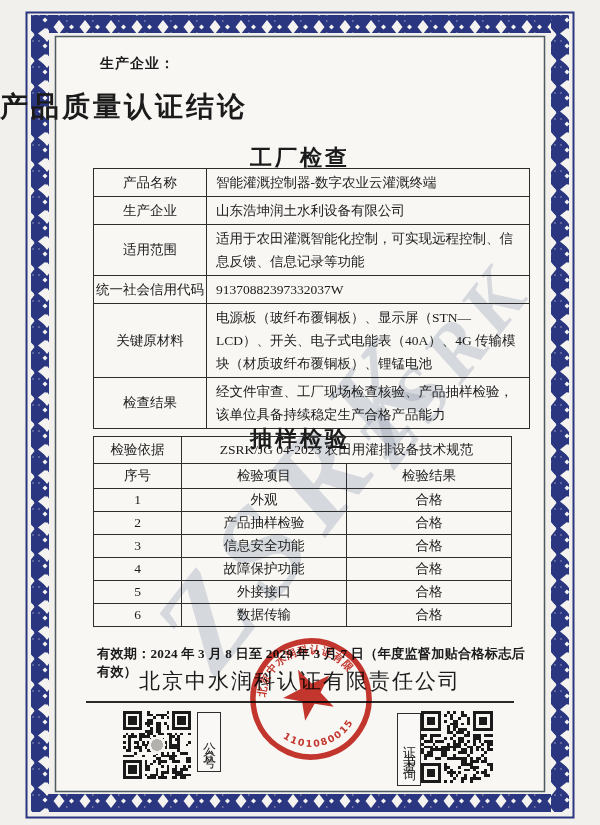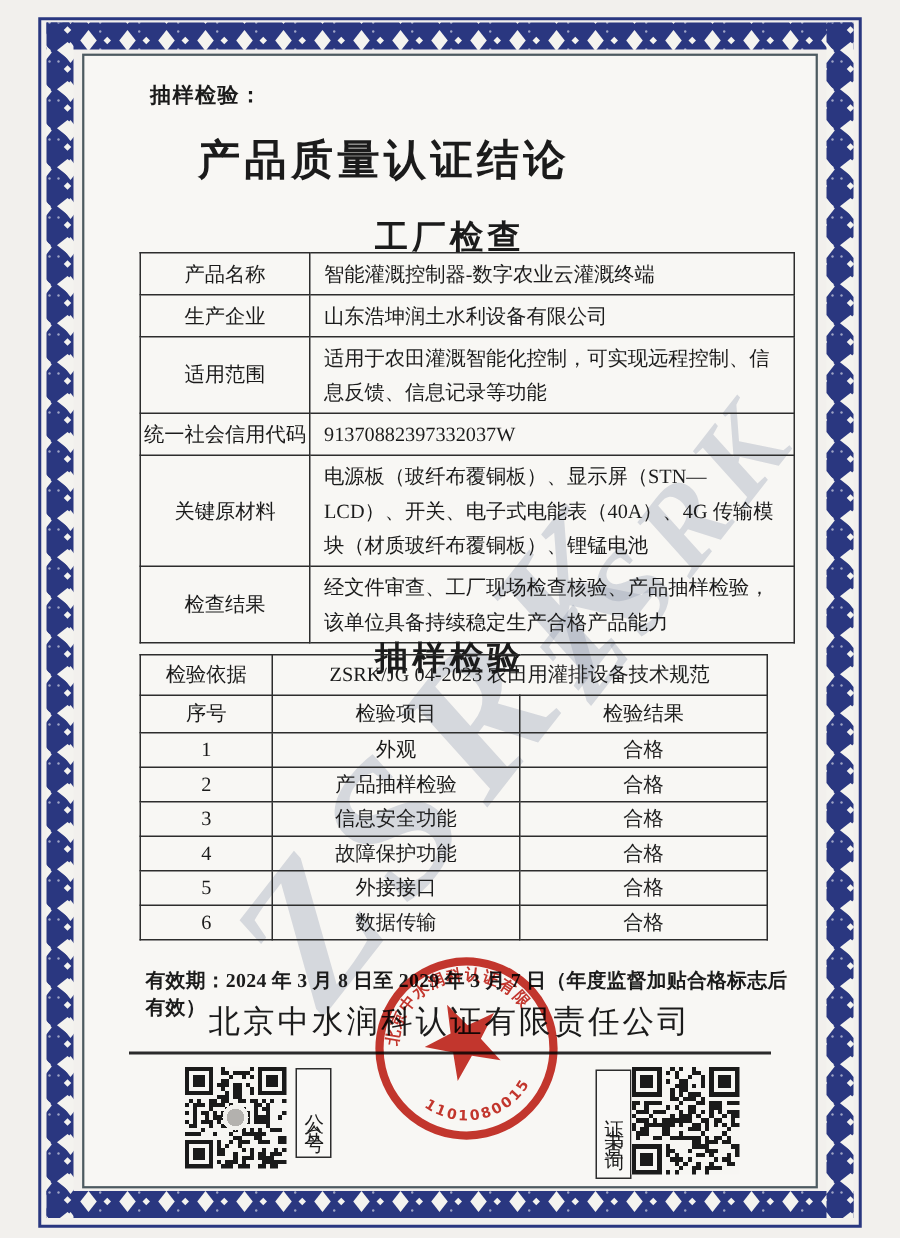--- a/index.html
+++ b/index.html
@@ -5,21 +5,21 @@
   html,body{margin:0;padding:0;}
   body{width:600px;height:825px;background:#e8e6e3;font-family:"Liberation Serif","DejaVu Serif",serif;}
   .page{position:relative;width:600px;height:825px;background:#f2f0ed;overflow:hidden;}
   .frame-svg{position:absolute;left:0;top:0;z-index:1;}
   .content{position:absolute;left:0;top:0;width:600px;height:825px;z-index:3;color:#1b1b1b;}
   .wm{position:absolute;z-index:2;color:rgba(148,154,176,0.34);font-style:italic;font-weight:bold;
       font-family:"Liberation Serif","DejaVu Serif",serif;pointer-events:none;white-space:nowrap;}
   .wm1{left:110px;top:430px;font-size:128px;letter-spacing:14px;transform:rotate(-52deg);transform-origin:center;}
   .wm2{left:330px;top:320px;font-size:78px;letter-spacing:8px;transform:rotate(-52deg);transform-origin:center;}
   .attach{position:absolute;left:100px;top:55px;font-size:14px;font-weight:600;letter-spacing:1px;}
-  .title{position:absolute;left:0;width:512px;top:88px;text-align:center;font-size:28px;font-weight:bold;letter-spacing:3px;}
+  .title{position:absolute;left:0;width:512px;top:88px;text-align:left;font-size:28px;font-weight:bold;letter-spacing:3px;}
   .sec{position:absolute;left:0;width:600px;text-align:center;font-size:22px;font-weight:bold;letter-spacing:3px;}
   .sec1{top:143px;}
   .sec2{top:424px;text-align:center;}
   table{border-collapse:collapse;table-layout:fixed;position:absolute;background:transparent;}
   td,th{border:1.4px solid #2d2d2d;font-size:13.5px;font-weight:normal;color:#1b1b1b;padding:0;vertical-align:middle;}
   .t1{left:93px;top:168px;width:419px;}
   .t1 .c1{width:112px;text-align:center;}
   .t1 .c2{width:307px;text-align:left;padding:2px 6px 2px 9px;line-height:23px;}
   .t2{left:93px;top:436px;width:419px;}
   .t2 td{text-align:center;}
@@ -70,21 +70,21 @@
     <rect x="31" y="794" width="538" height="18" fill="url(#bandH)"></rect>
     <rect x="31" y="15" width="18" height="797" fill="url(#bandV)"></rect>
     <rect x="551" y="15" width="18" height="797" fill="url(#bandV)"></rect>
     <rect x="55.5" y="36.5" width="489" height="755" fill="none" stroke="#4d5a60" stroke-width="1.5"></rect>
   </svg>
 
   <div class="wm wm1">ZSRK</div>
   <div class="wm wm2">ZSRK</div>
 
   <div class="content">
-    <div class="attach">抽样检验：</div>
+    <div class="attach">生产企业：</div>
     <div class="title">产品质量认证结论</div>
     <div class="sec sec1">工厂检查</div>
 
     <table class="t1">
       <tbody>
           <tr class="r24">
         <td class="c1">产品名称</td>
         <td class="c2">智能灌溉控制器-数字农业云灌溉终端</td>
       </tr>
       <tr class="r24">

